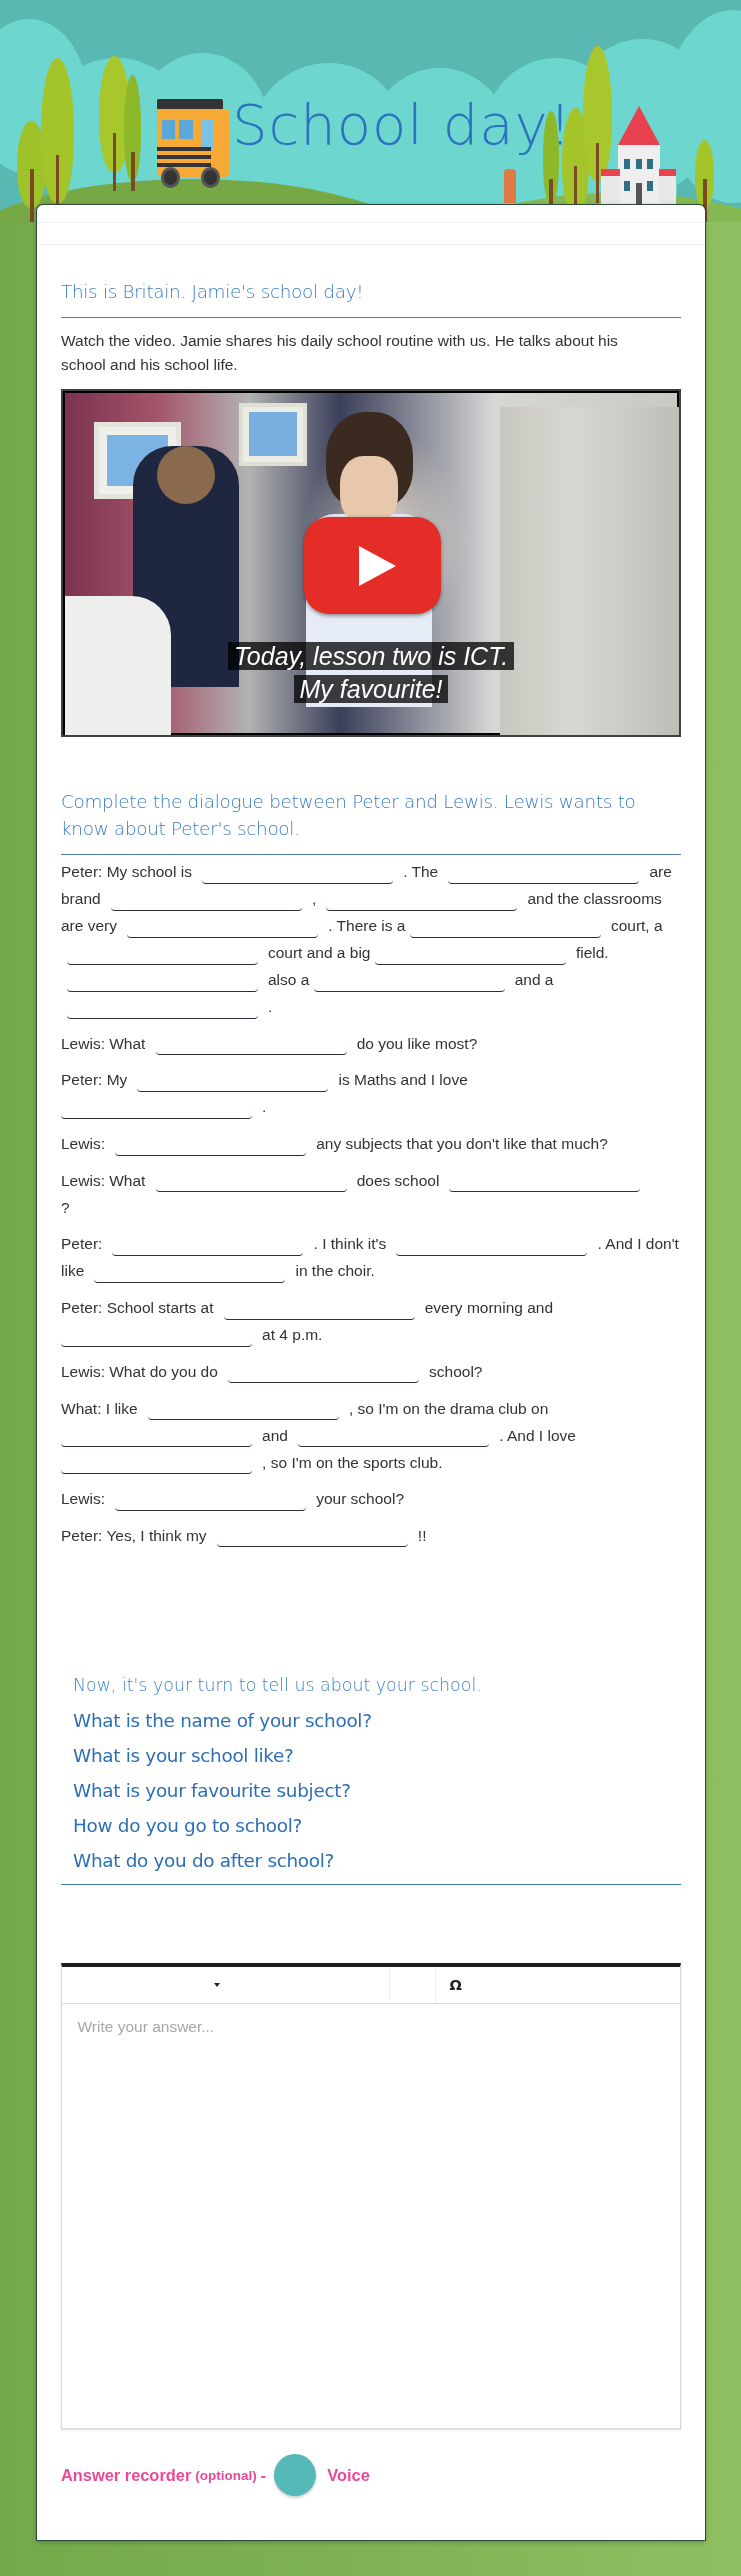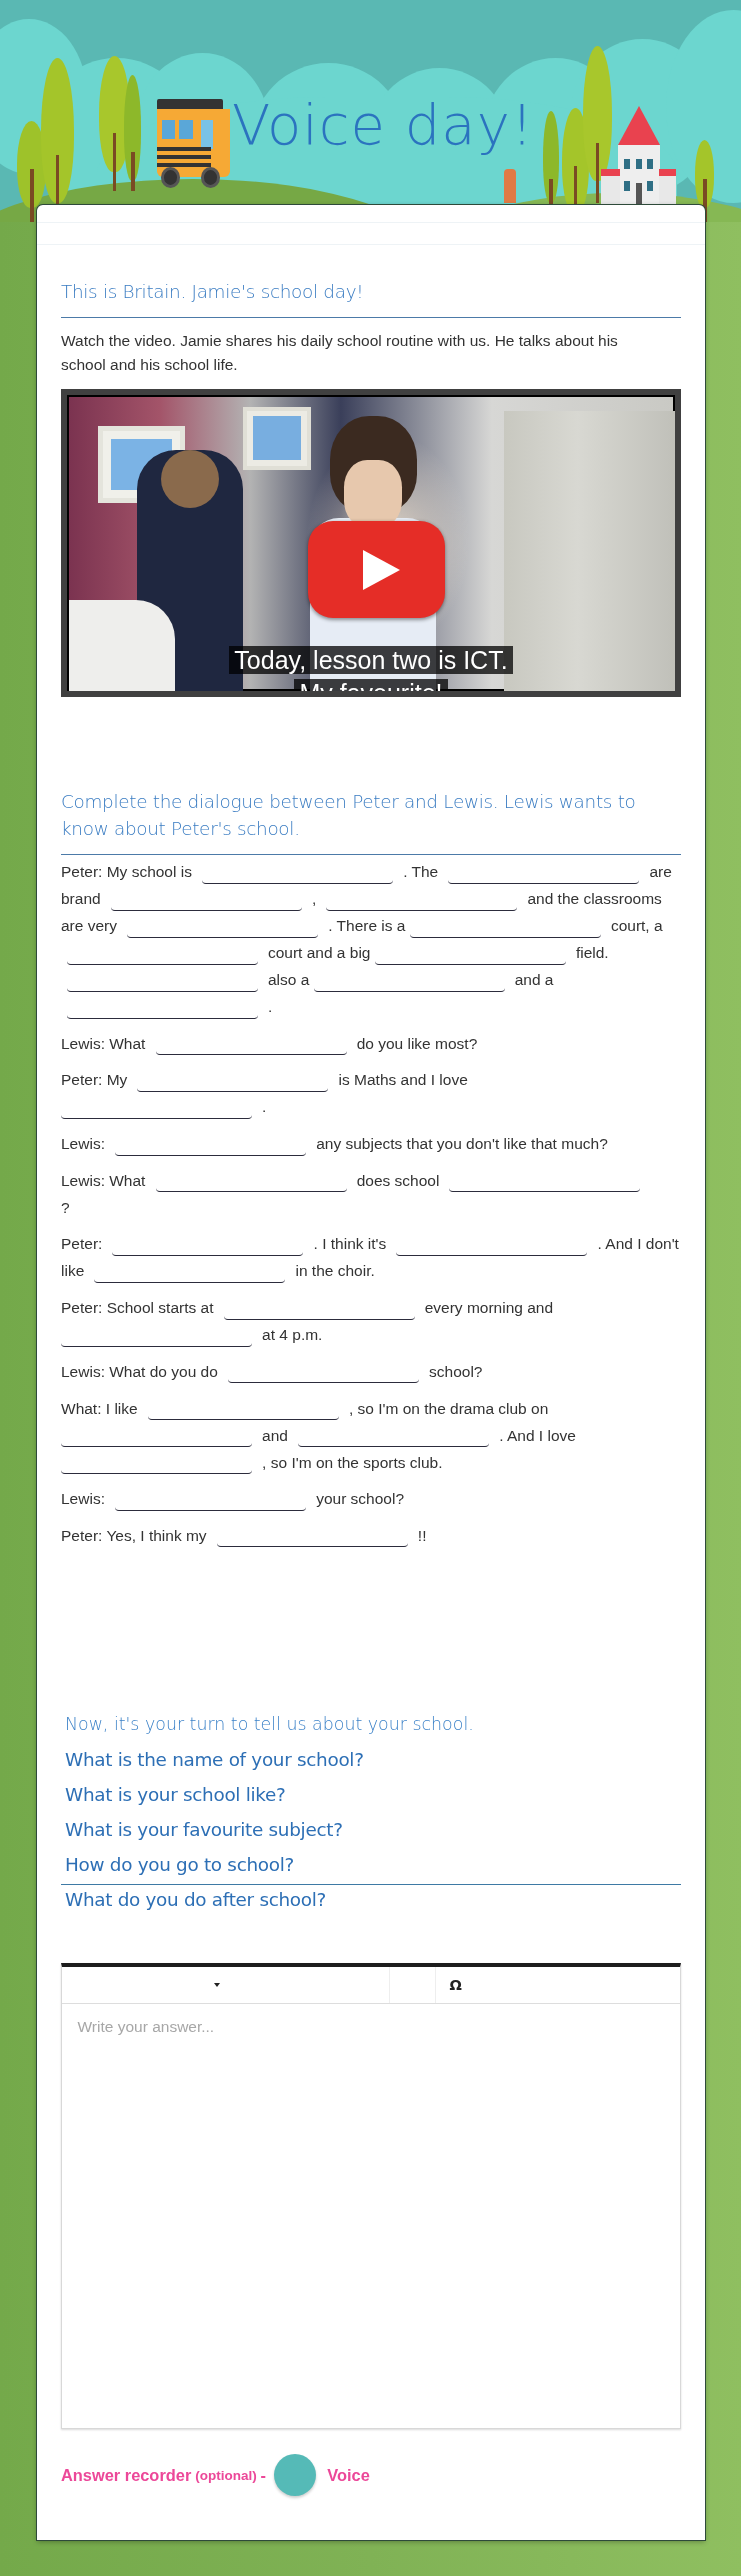--- a/index.html
+++ b/index.html
@@ -67,22 +67,22 @@
       letter-spacing: -0.3px;
     }
     .rule { position: absolute; left: 24px; width: 620px; height: 1px; background: #4c7aa8; }
     .intro {
       position: absolute; left: 24px; width: 599px;
       font-size: 15.5px; line-height: 24px; color: #333;
     }
 
     
     .video {
-      position: absolute; left: 24px; top: 184px; width: 620px; height: 308px;
-      background: #000; border: 6px solid #404040; overflow: hidden;
+      position: absolute; left: 24px; top: 184px; width: 620px; height: 348px;
+      background: #000; border: 2px solid #404040; overflow: hidden; font-style: italic;
     }
     .video .scene {
       position: absolute; inset: 1.9px;
       background:
         radial-gradient(ellipse 116px 155px at 319px 145px, #e8dccb 0%, rgba(232,220,203,0) 70%),
         linear-gradient(90deg, #7b3350 0%, #a35469 15%, #b3b3b3 30%, #3a3f5a 45%, #d7d7d5 70%, #c9c9c4 100%);
     }
     .video .screen1 { position: absolute; left: 29px; top: 29px; width: 87px; height: 77px; background: #f0f0ea; border: 5.8px solid #e4e4dc; }
     .video .screen1::after { content: ""; position: absolute; inset: 7.7px; background: #7bb3e5; }
     .video .screen2 { position: absolute; left: 174px; top: 9.7px; width: 68px; height: 63px; background: #ecebe4; border: 4.8px solid #e0dfd6; }
@@ -119,22 +119,22 @@
       display: inline-block; width: 191px; height: 23px;
       margin: 0 5.8px -5.8px 5.8px; vertical-align: baseline;
       border: none; border-bottom: 1.4px solid #2c2c3c;
       border-radius: 0 0 3.9px 3.9px; background: transparent;
       font: inherit; outline: none;
     }
     .blank.first { margin-left: 0; }
 
     
     .prompts {
-      position: absolute; left: 28px; top: 1463px; width: 620px;
-      font-family: "DejaVu Sans", sans-serif; color: #2d6fb5; margin-top: 39px;
+      position: absolute; left: 36px; top: 1463px; width: 620px;
+      font-family: "DejaVu Sans", sans-serif; color: #2d6fb5;
     }
     .prompts .lead { font-weight: 300; font-size: 17.4px; line-height: 35px; color: #3c82c8; }
     .prompts .q { font-size: 18.4px; line-height: 35px; letter-spacing: -0.3px; }
 
     
     .editor {
       position: absolute; left: 24px; top: 1758px; width: 620px; height: 466px;
       border: 1px solid #d8d8d8; border-top: 4.8px solid #1d1d1d;
       box-shadow: 0 1px 1.9px rgba(0,0,0,.15);
     }
@@ -208,21 +208,21 @@
     <div class="win" style="left:4.8px;top:21px;"></div>
     <div class="win" style="left:22px;top:21px;"></div>
     <div class="win" style="left:44px;top:21px;width:11.6px;height:29px;background:#79c2e6;"></div>
     <div class="stripe" style="top:48px;"></div>
     <div class="stripe" style="top:56px;"></div>
     <div class="stripe" style="top:64px;"></div>
     <div class="wheel" style="left:3.9px;"></div>
     <div class="wheel" style="left:44px;"></div>
   </div>
 
-  <div class="banner-title">Voice day!</div>
+  <div class="banner-title">School day!</div>
 
   <div class="fox"></div>
 
   <div class="tree" style="left:543px;top:111px;">
     <div class="crown" style="left:0;top:0;width:15.5px;height:92px;background:#8db82a;"></div>
     <div class="trunk" style="left:5.8px;top:68px;height:39px;"></div>
   </div>
   <div class="tree" style="left:562px;top:108px;">
     <div class="crown" style="left:0;top:0;width:27px;height:106px;background:#a4c52a;"></div>
     <div class="trunk" style="left:11.6px;top:58px;height:58px;"></div>

